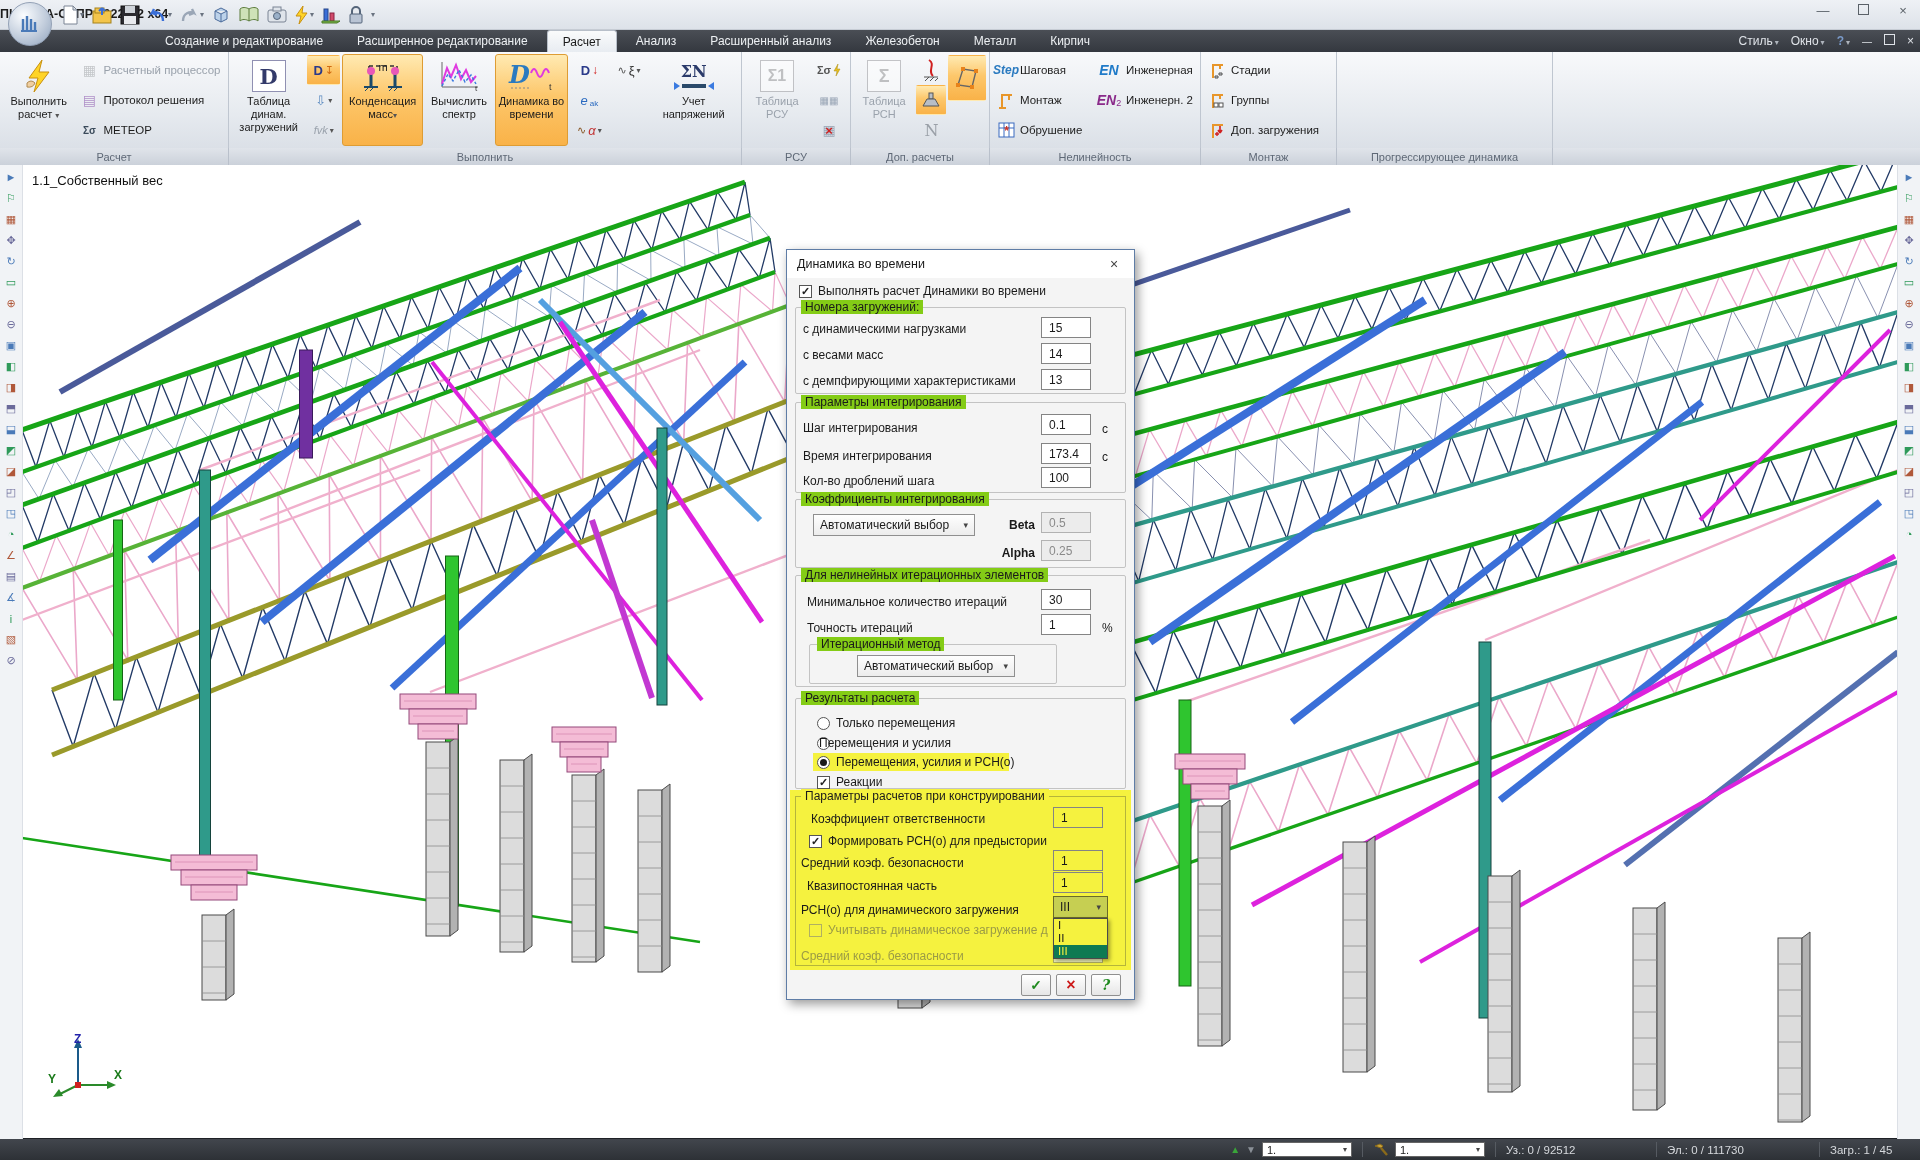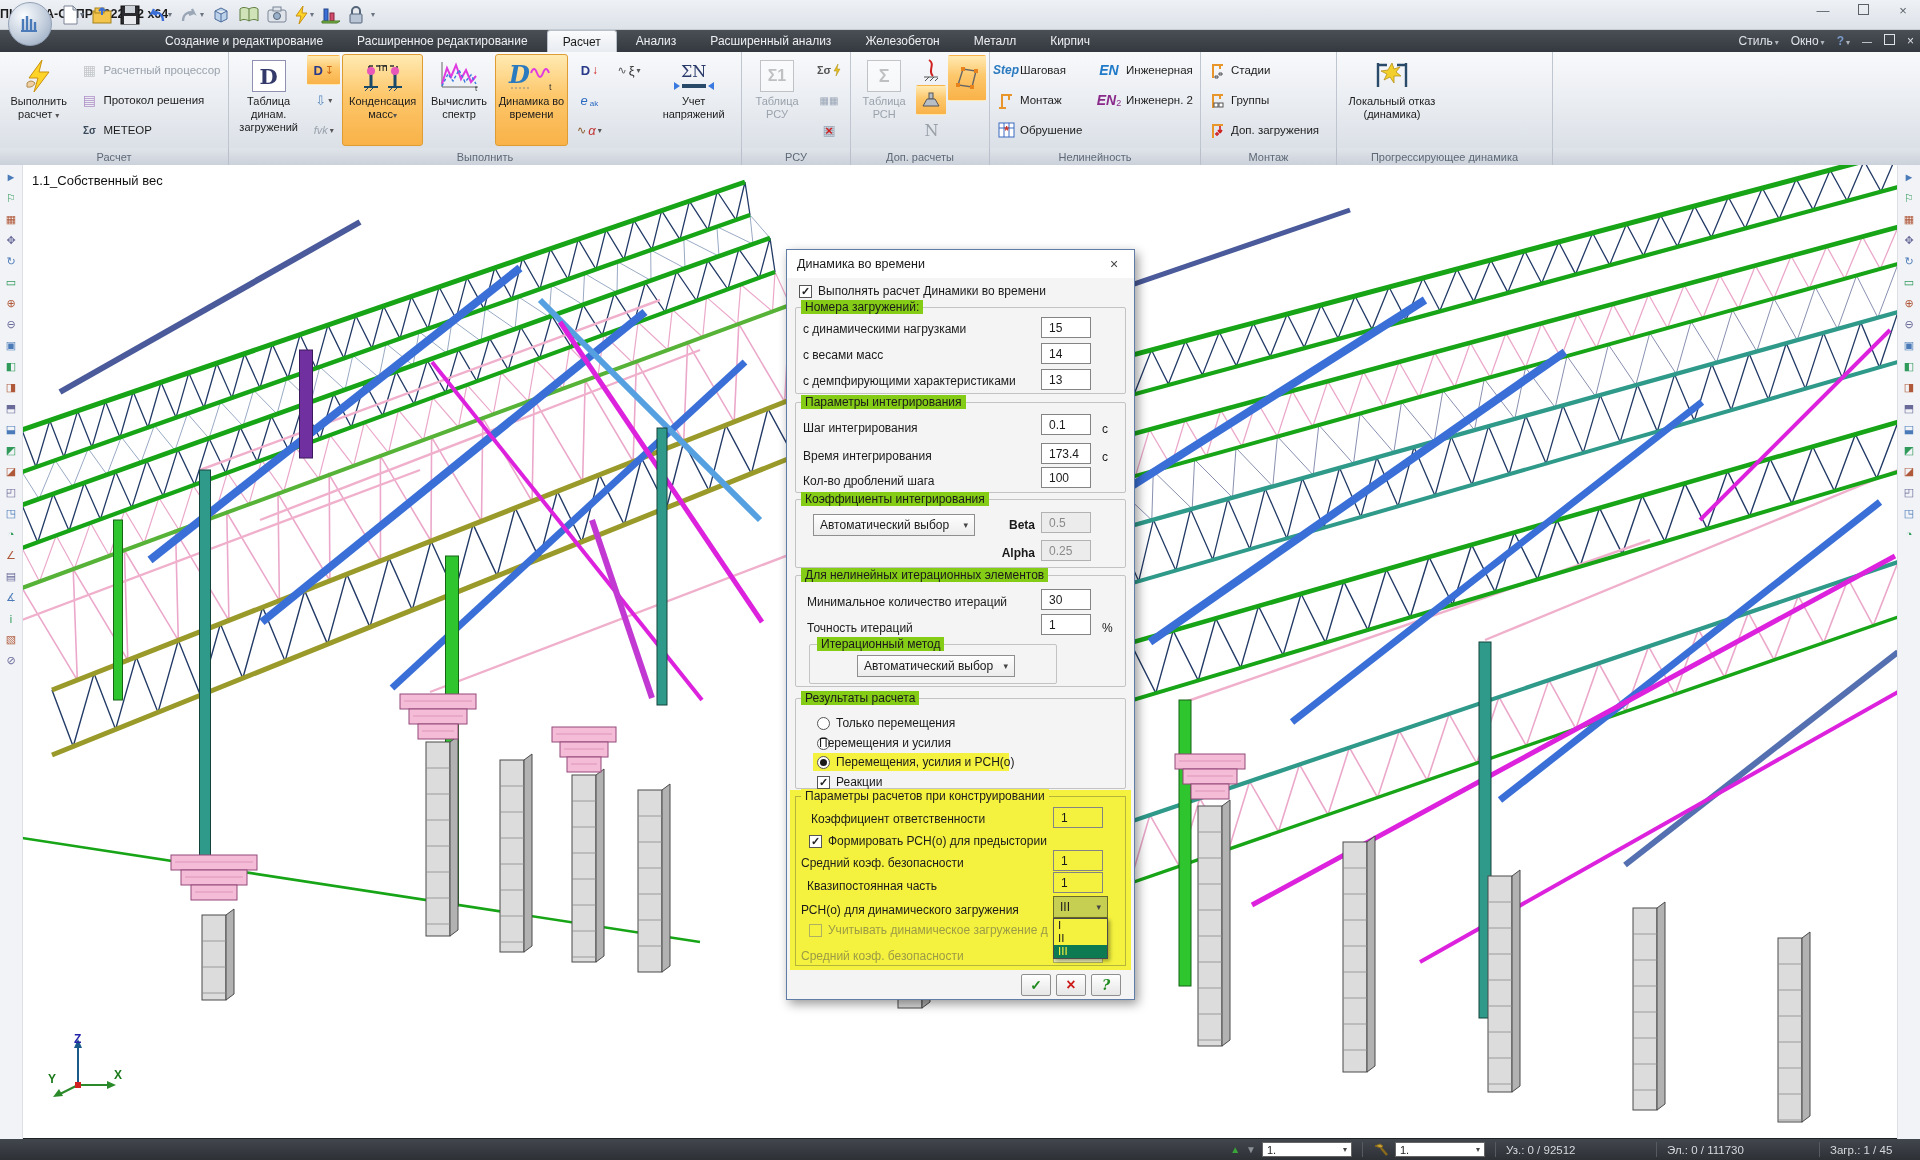--- a/index.html
+++ b/index.html
@@ -327,21 +327,21 @@
       <div class="smbtn">
         <span style="color:#5a5a5a;font-size:11px">∿</span>
         <span style="color:#333;font-size:13px">ξ</span>
         <span class="car">▾</span>
           </div>
       <div class="smbtn"></div>
           <div class="smbtn"></div>
     </div>
     <div class="bigbtn" style="width:92px">
       <div class="bicon" style="flex-direction:column">
-        <span style="font-size:16px;font-weight:normal;color:#2a3a6a;font-family:'DejaVu Serif',serif">ΣN</span>
+        <span style="font-size:16px;font-weight:bold;color:#2a3a6a;font-family:'DejaVu Serif',serif">ΣN</span>
         <svg width="44" height="10" viewBox="0 0 44 10">
               <rect x="10" y="3" width="24" height="4" fill="#2a4a6a"></rect>
               <path d="M8,5 L2,1 V9 z M36,5 L42,1 V9 z" fill="#3a7ae0"></path>
             </svg>
       </div>
       <div class="blabel">Учет напряжений</div>
     </div>
   </div>
 
   <div class="rgroup" style="width:109px">
@@ -479,29 +479,20 @@
                 <path d="M11,4 v7 m0,0 l-2,-3 m2,3 l2,-3" stroke="#d02020" stroke-width="1.6" fill="none"></path>
                 <path d="M6,12 h4 M8,10 v4" stroke="#d02020" stroke-width="1.4"></path>
               </svg>
             </span>
         <span>Доп. загружения</span>
           </div>
     </div>
   </div>
 
   <div class="rgroup" style="width:216px">
-    <div class="bigbtn" style="width:104px">
-      <div class="bicon">
-            <svg width="36" height="34" viewBox="0 0 36 34">
-        <path d="M4,4 V28 M32,4 V28 M4,6 H13 M23,6 H32" stroke="#2a4a6a" stroke-width="2.4" fill="none"></path>
-        <path d="M18,4 l2,6 6,-2 -4,5 5,4 -7,0 0,7 -4,-6 -6,3 3,-6 -6,-3 7,-1 z" fill="#f2cf2a" stroke="#b8921a" stroke-width=".8"></path>
-            </svg>
-          </div>
-      <div class="blabel">Локальный отказ (динамика)</div>
-    </div>
   </div>
 
   <div style="flex:1"></div>
 </div>
 </div>
 
 <div class="rcaps">
   <div class="rcap" style="width:229px">Расчет</div>
   <div class="rcap" style="width:513px">Выполнить</div>
   <div class="rcap" style="width:109px">РСУ</div>

